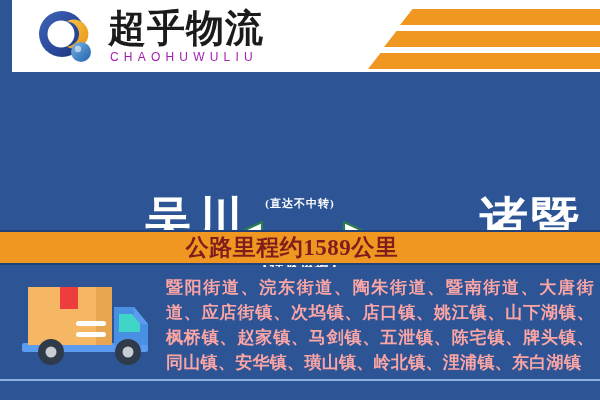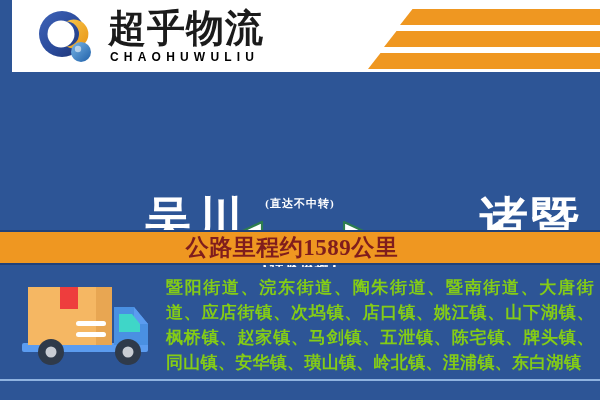--- a/index.html
+++ b/index.html
@@ -32,22 +32,22 @@
     font-family:"Liberation Serif","DejaVu Serif",serif;
     font-size:38px; font-weight:bold;
     color:#1b1b1b;
     letter-spacing:1px;
     line-height:40px;
     white-space:nowrap;
   }
   #brand-en {
     position:absolute; left:98px; top:50px;
     font-family:"Liberation Sans","DejaVu Sans",sans-serif;
-    font-size:12px; font-weight:bold;
-    color:#000000;
+    font-size:12px; font-weight:normal;
+    color:#a21caf;
     letter-spacing:5.2px;
     white-space:nowrap;
     text-align:right;
   }
   .stripe {
     position:absolute;
     height:16px;
     background:#ef9721;
   }
   #stripe1 { top:9px;  left:388px; width:212px; transform:skewX(-38deg); transform-origin:left bottom; }
@@ -120,21 +120,21 @@
   }
   #truck-icon {
     position:absolute; left:18px; top:14px;
     width:142px; height:92px;
   }
   #area-list {
     position:absolute; left:166px; top:8px;
     width:428px;
     font-family:"Liberation Serif","DejaVu Serif",serif;
     font-size:17px; font-weight:bold;
-    color:#84cc16;
+    color:#fca5a5;
     line-height:25px;
     letter-spacing:0.3px;
     text-align:justify;
     text-justify:inter-character;
   }
   #bottom-rule {
     position:absolute; left:0; top:379px;
     width:600px; height:2px;
     background:#8fb3e0;
   }

